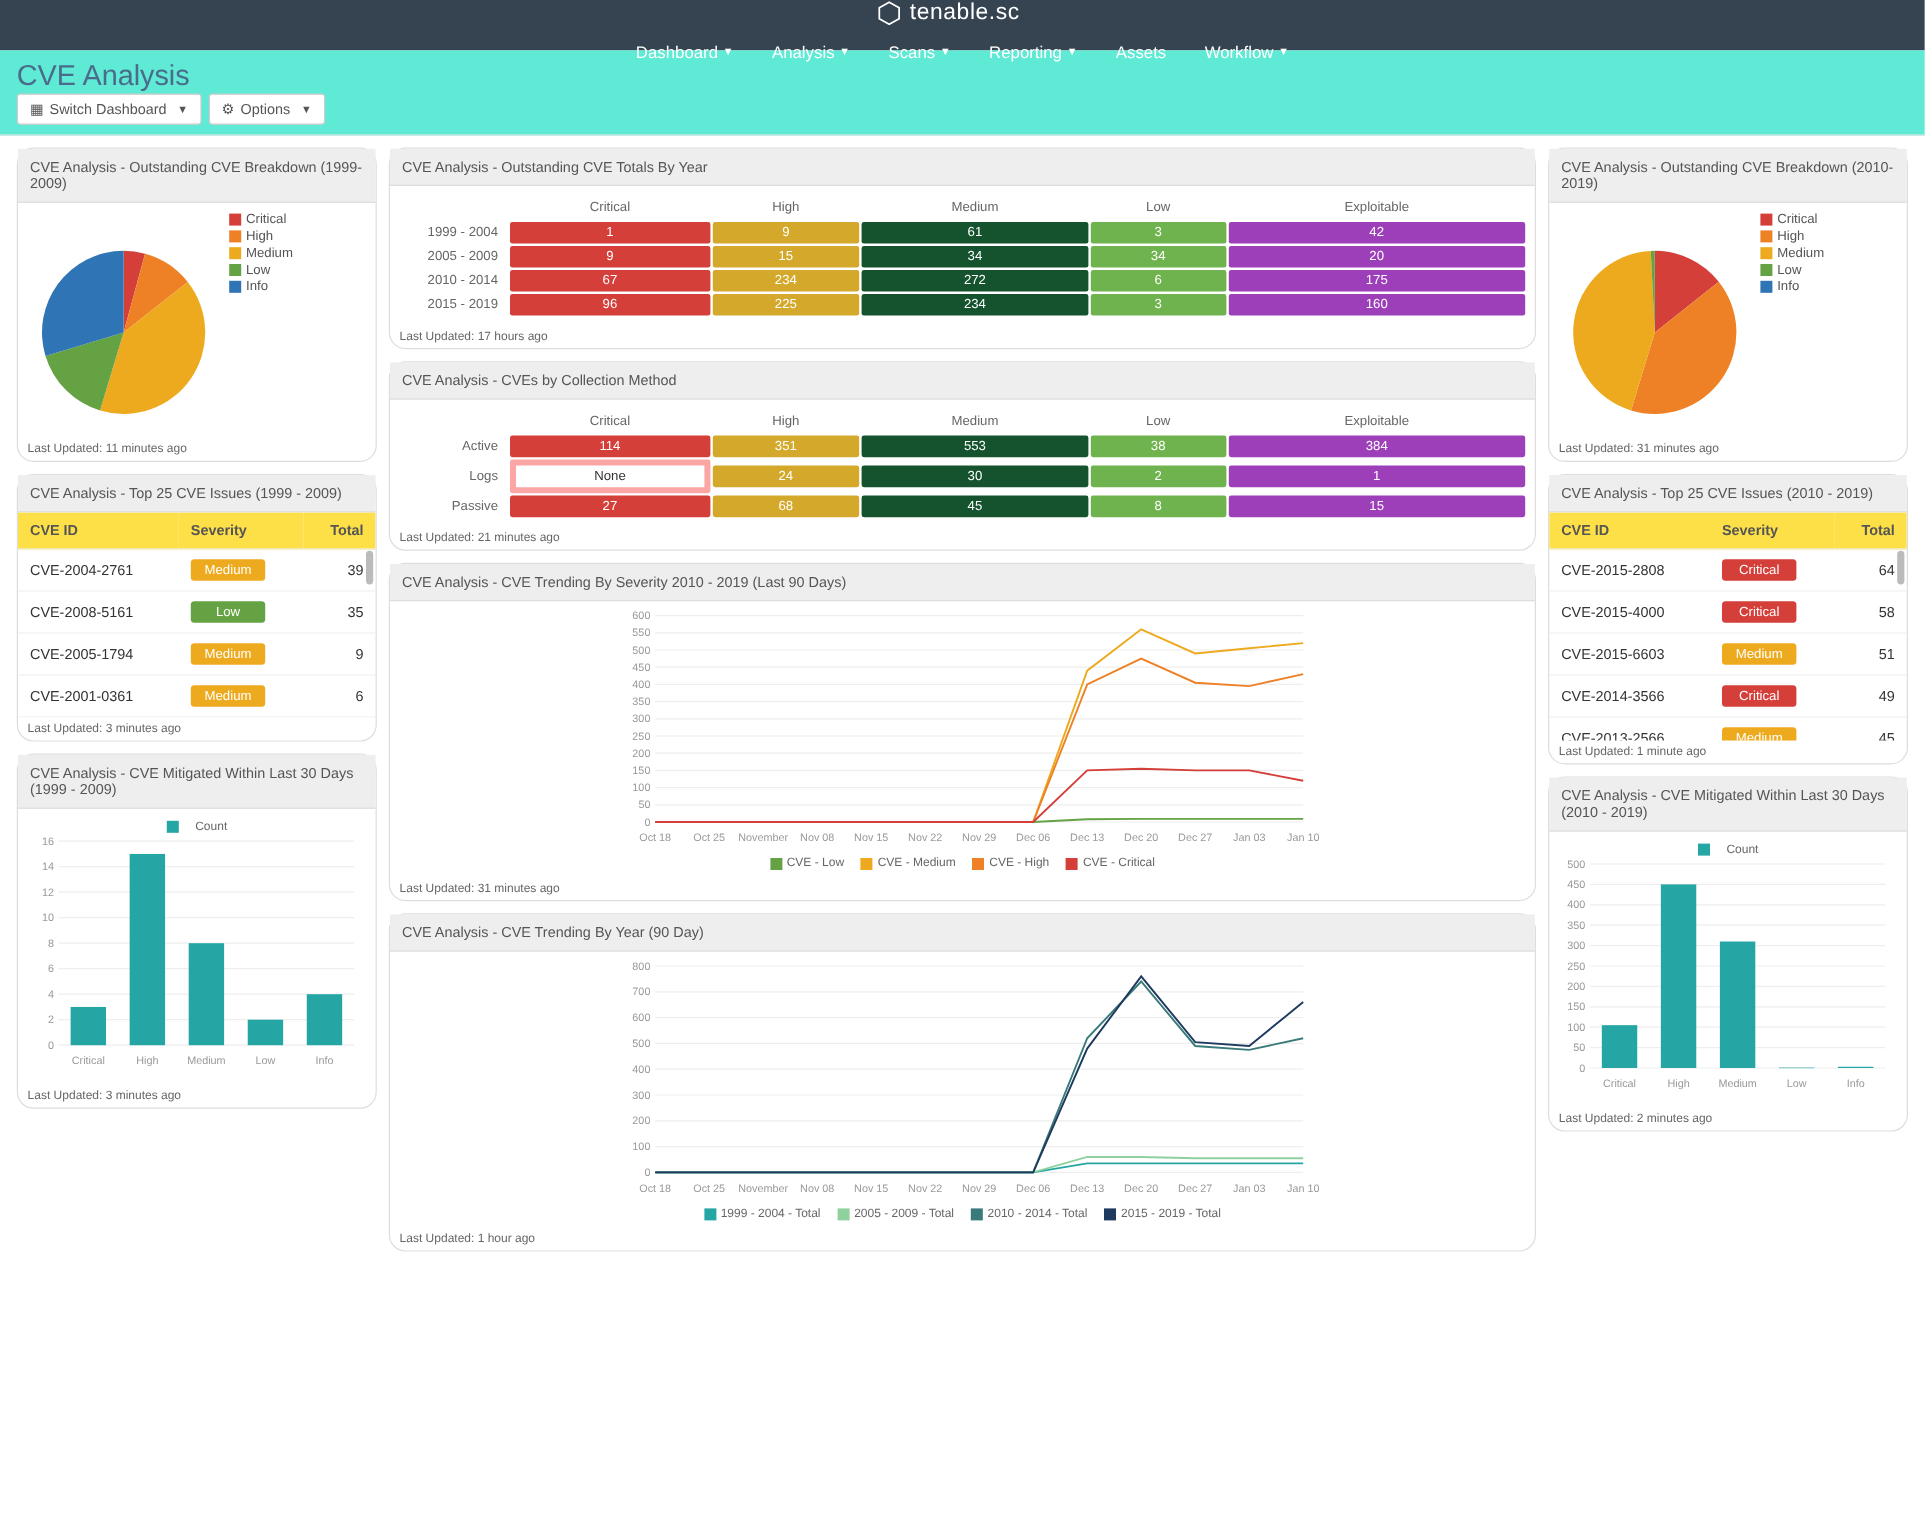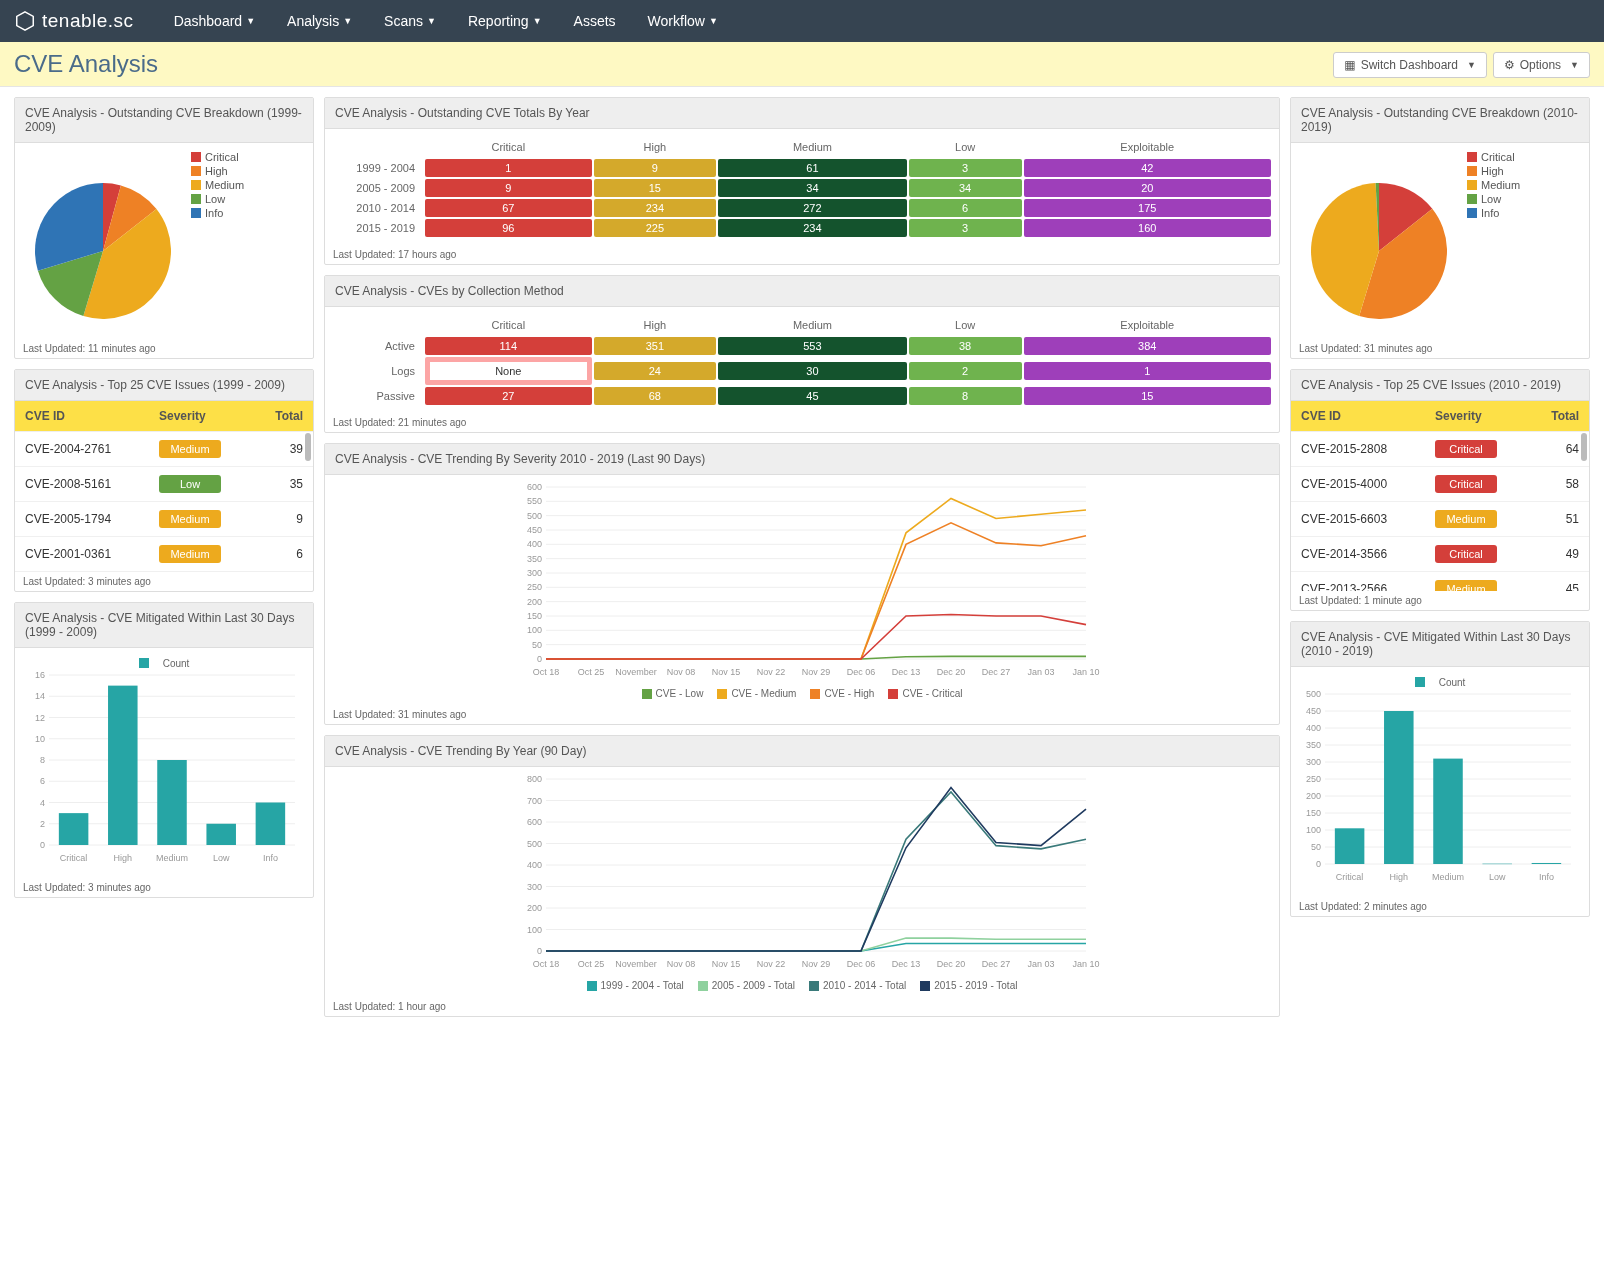--- a/index.html
+++ b/index.html
@@ -1,27 +1,27 @@
 <!DOCTYPE html>
 <html><head>
 <meta charset="utf-8">
 <style>
 * { box-sizing: border-box; margin: 0; padding: 0; }
 body { font-family: -apple-system, BlinkMacSystemFont, "Segoe UI", sans-serif; background: #fff; color: #333; font-size: 13px; }
-.topnav { background: #364451; color: #fff; height: 42px; display: flex; align-items: center; padding: 0 14px; }
+.topnav { background: #364451; color: #fff; height: 42px; display: flex; align-items: center; padding: 0 14px; flex-direction: column; }
 .brand { display: flex; align-items: center; font-size: 19px; font-weight: 400; letter-spacing: .5px; margin-right: 24px; }
 .brand svg { margin-right: 6px; }
 .nav-item { color: #fff; padding: 0 16px; height: 42px; display: flex; align-items: center; cursor: pointer; font-size: 14px; }
 .caret { margin-left: 4px; font-size: 9px; }
-.subhead { background: #fef9c3; border-bottom: 1px solid #e5e5e5; padding: 8px 14px; display: flex; align-items: flex-end; justify-content: space-between; }
+.subhead { background: #5eead4; border-bottom: 1px solid #e5e5e5; padding: 8px 14px; display: flex; align-items: flex-start; justify-content: space-between; flex-direction: column; }
 .page-title { font-size: 24px; font-weight: 300; color: #4a6b8a; }
 .btns { display: flex; gap: 6px; }
 .btn { background: #fff; border: 1px solid #ccc; border-radius: 3px; padding: 5px 10px; font-size: 12px; color: #555; cursor: pointer; display: flex; align-items: center; gap: 5px; }
 .grid { display: grid; grid-template-columns: 300px 1fr 300px; gap: 10px; padding: 10px 14px; align-items: start; }
-.panel { border: 1px solid #ddd; border-radius: 2px; background: #fff; }
+.panel { border: 1px solid #ddd; border-radius: 14px; background: #fff; }
 .panel-hd { background: #eeeeee; padding: 8px 10px; font-size: 12px; color: #555; border-bottom: 1px solid #ddd; }
 .panel-bd { padding: 6px; }
 .panel-ft { font-size: 10px; color: #666; padding: 4px 8px; }
 .matrix { width: 100%; border-collapse: separate; border-spacing: 2px; font-size: 11px; }
 .matrix th { font-weight: 400; color: #666; padding: 4px; }
 .matrix td.lbl { text-align: right; color: #666; padding-right: 8px; width: 90px; }
 .cell { color: #fff; text-align: center; padding: 3px 0; border-radius: 2px; font-size: 11px; }
 .c-crit { background: #d43f3a; }
 .c-high { background: #d4a92b; }
 .c-med  { background: #14532d; }

